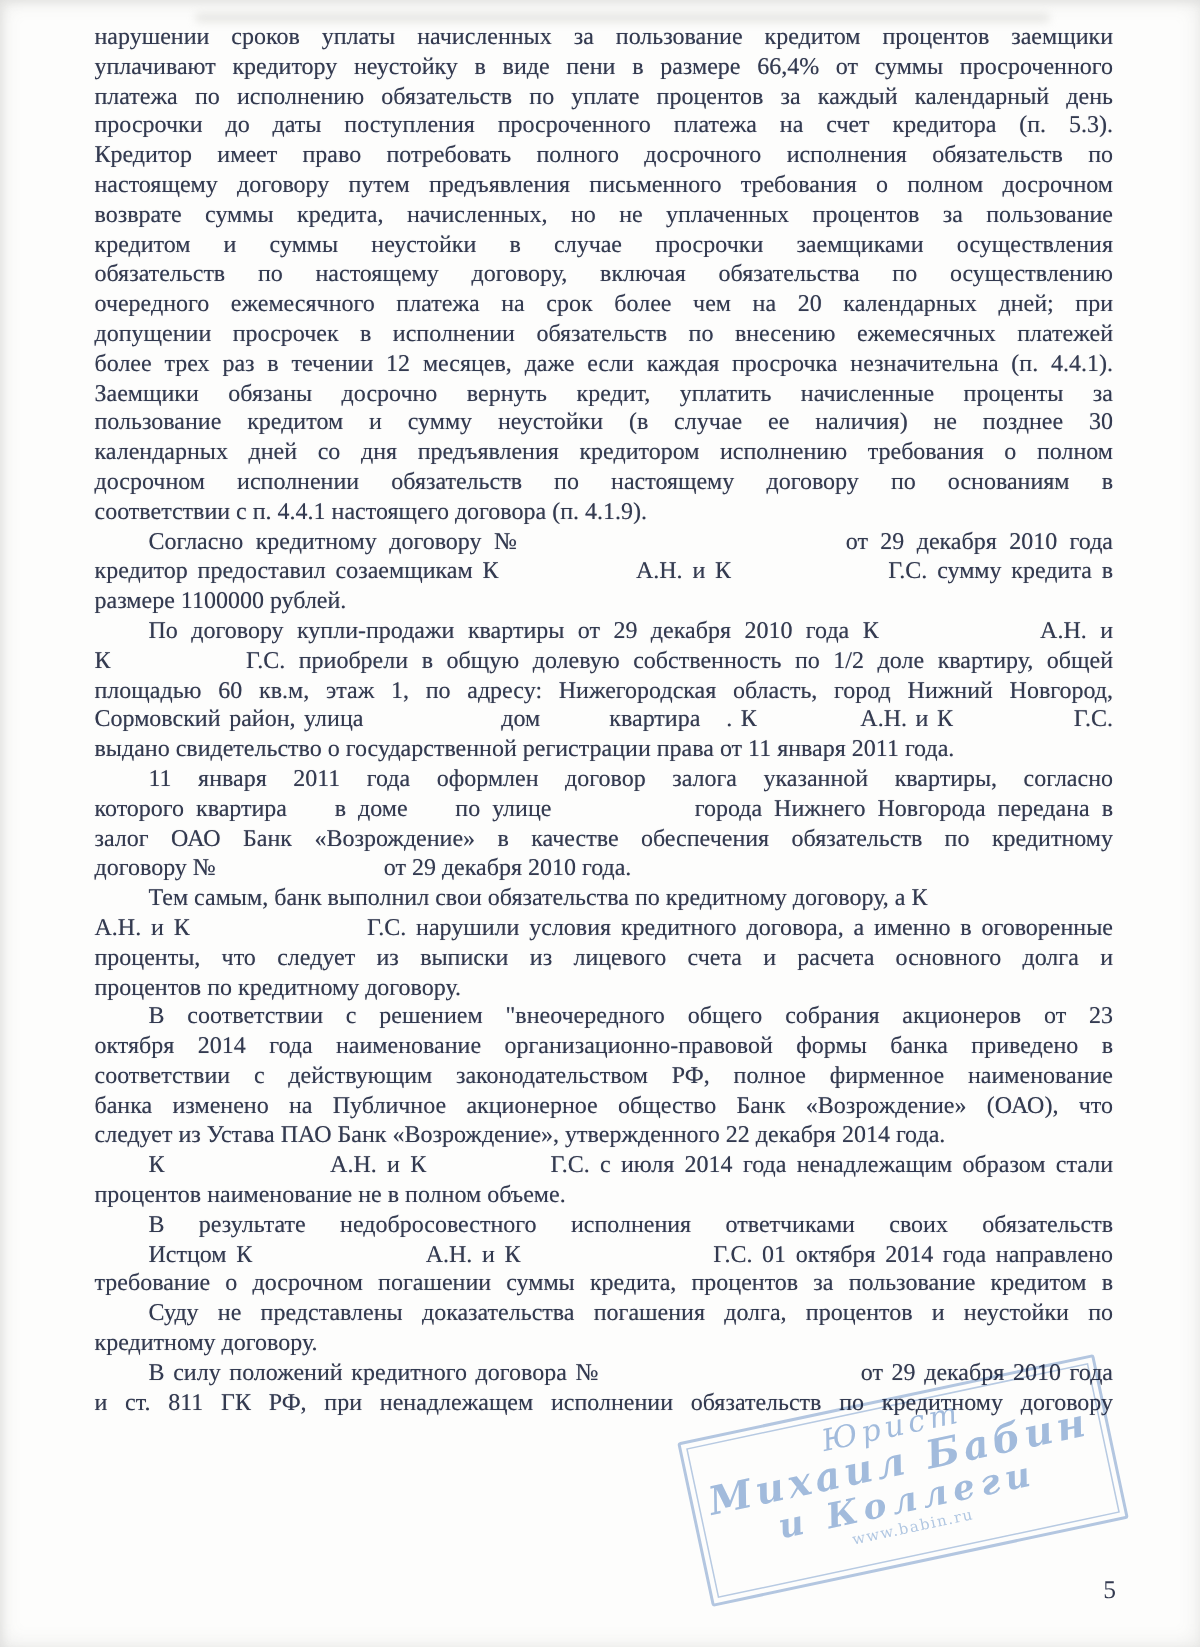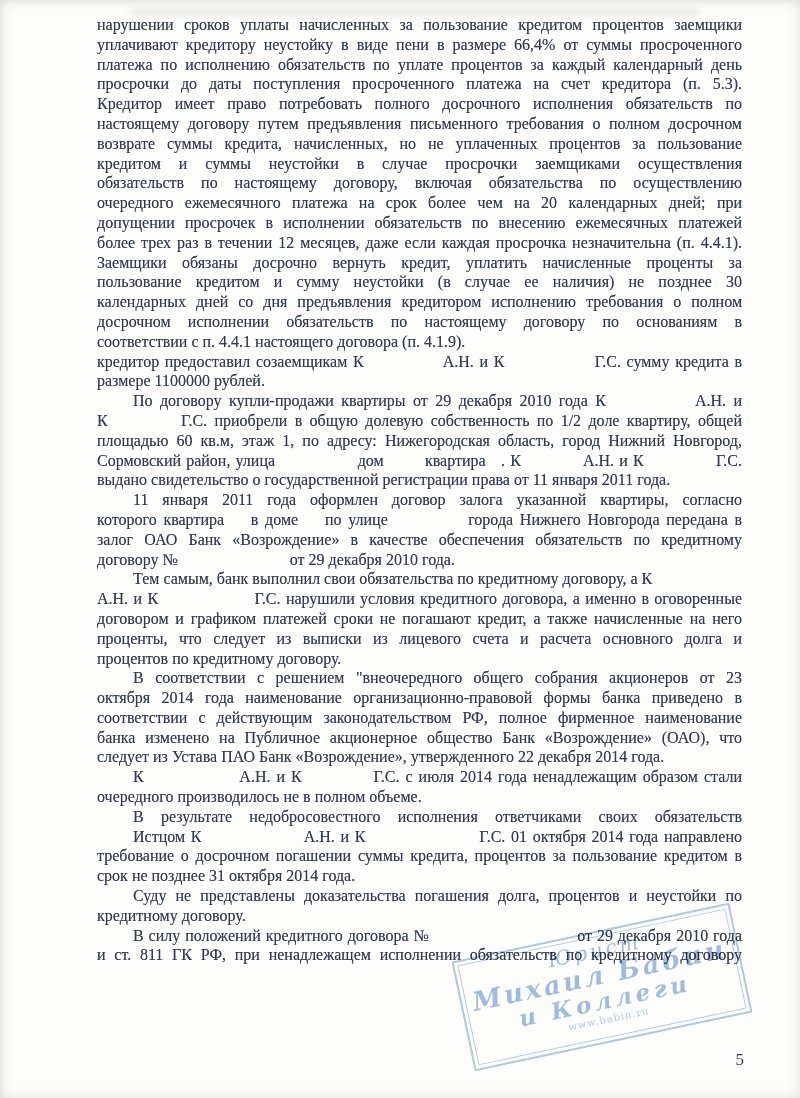--- a/index.html
+++ b/index.html
@@ -21,21 +21,21 @@
   }
   .doc{
     position:absolute;left:63px;top:15px;width:679px;
     font-size:16px;line-height:19.8px;
     color:#333a50;
     text-shadow:0 0 .5px rgba(51,58,80,.55);
   }
   .line{
     text-align:justify;
     text-align-last:justify;
-    height:19.8px;overflow:visible;white-space:nowrap0;margin-left:34px;
+    height:19.8px;overflow:visible;white-space:nowrap0;
   }
   .line.noJust{text-align-last:left;font-family:Liberation Serif, serif;}
   .line.indent{text-indent:36px;}
   .page-number{
     position:absolute;top:1050px;right:56px;
     font-size:17px;color:#333a50;
   }
   
   .stamp{
     position:absolute;left:460px;top:931px;width:280px;height:108px;
@@ -76,47 +76,46 @@
       <div class="line">кредитом и суммы неустойки в случае просрочки заемщиками осуществления</div>
       <div class="line">обязательств по настоящему договору, включая обязательства по осуществлению</div>
       <div class="line">очередного ежемесячного платежа на срок более чем на 20 календарных дней; при</div>
       <div class="line">допущении просрочек в исполнении обязательств по внесению ежемесячных платежей</div>
       <div class="line">более трех раз в течении 12 месяцев, даже если каждая просрочка незначительна (п. 4.4.1).</div>
       <div class="line">Заемщики обязаны досрочно вернуть кредит, уплатить начисленные проценты за</div>
       <div class="line">пользование кредитом и сумму неустойки (в случае ее наличия) не позднее 30</div>
       <div class="line">календарных дней со дня предъявления кредитором исполнению требования о полном</div>
       <div class="line">досрочном исполнении обязательств по настоящему договору по основаниям в</div>
       <div class="line noJust">соответствии с п. 4.4.1 настоящего договора (п. 4.1.9).</div>
+      <div class="line indent">Согласно кредитному договору №&nbsp;&nbsp;&nbsp;&nbsp;&nbsp;&nbsp;&nbsp;&nbsp;&nbsp;&nbsp;&nbsp;&nbsp;&nbsp;&nbsp;&nbsp;&nbsp;&nbsp;&nbsp;&nbsp;&nbsp;&nbsp;&nbsp;&nbsp;&nbsp;&nbsp;&nbsp;от 29 декабря 2010 года</div>
       <div class="line">кредитор предоставил созаемщикам К&nbsp;&nbsp;&nbsp;&nbsp;&nbsp;&nbsp;&nbsp;&nbsp;&nbsp;&nbsp;&nbsp;&nbsp;&nbsp;&nbsp;А.Н. и К&nbsp;&nbsp;&nbsp;&nbsp;&nbsp;&nbsp;&nbsp;&nbsp;&nbsp;&nbsp;&nbsp;&nbsp;&nbsp;&nbsp;&nbsp;&nbsp;Г.С. сумму кредита в</div>
       <div class="line noJust">размере 1100000 рублей.</div>
       <div class="line indent">По договору купли-продажи квартиры от 29 декабря 2010 года К&nbsp;&nbsp;&nbsp;&nbsp;&nbsp;&nbsp;&nbsp;&nbsp;&nbsp;&nbsp;&nbsp;&nbsp;А.Н. и</div>
       <div class="line">К&nbsp;&nbsp;&nbsp;&nbsp;&nbsp;&nbsp;&nbsp;&nbsp;&nbsp;&nbsp;Г.С. приобрели в общую долевую собственность по 1/2 доле квартиру, общей</div>
       <div class="line">площадью 60 кв.м, этаж 1, по адресу: Нижегородская область, город Нижний Новгород,</div>
       <div class="line">Сормовский район, улица&nbsp;&nbsp;&nbsp;&nbsp;&nbsp;&nbsp;&nbsp;&nbsp;&nbsp;&nbsp;&nbsp;&nbsp;&nbsp;&nbsp;&nbsp;&nbsp;дом&nbsp;&nbsp;&nbsp;&nbsp;&nbsp;&nbsp;&nbsp;&nbsp;квартира&nbsp;&nbsp;&nbsp;. К&nbsp;&nbsp;&nbsp;&nbsp;&nbsp;&nbsp;&nbsp;&nbsp;&nbsp;&nbsp;&nbsp;&nbsp;А.Н. и К&nbsp;&nbsp;&nbsp;&nbsp;&nbsp;&nbsp;&nbsp;&nbsp;&nbsp;&nbsp;&nbsp;&nbsp;&nbsp;&nbsp;Г.С.</div>
       <div class="line noJust">выдано свидетельство о государственной регистрации права от 11 января 2011 года.</div>
       <div class="line indent">11 января 2011 года оформлен договор залога указанной квартиры, согласно</div>
       <div class="line">которого квартира&nbsp;&nbsp;&nbsp;&nbsp;в доме&nbsp;&nbsp;&nbsp;&nbsp;по улице&nbsp;&nbsp;&nbsp;&nbsp;&nbsp;&nbsp;&nbsp;&nbsp;&nbsp;&nbsp;&nbsp;&nbsp;города Нижнего Новгорода передана в</div>
       <div class="line">залог ОАО Банк «Возрождение» в качестве обеспечения обязательств по кредитному</div>
       <div class="line noJust">договору №&nbsp;&nbsp;&nbsp;&nbsp;&nbsp;&nbsp;&nbsp;&nbsp;&nbsp;&nbsp;&nbsp;&nbsp;&nbsp;&nbsp;&nbsp;&nbsp;&nbsp;&nbsp;&nbsp;&nbsp;&nbsp;&nbsp;&nbsp;&nbsp;&nbsp;&nbsp;&nbsp;&nbsp;от 29 декабря 2010 года.</div>
       <div class="line noJust indent">Тем самым, банк выполнил свои обязательства по кредитному договору, а К</div>
       <div class="line">А.Н. и К&nbsp;&nbsp;&nbsp;&nbsp;&nbsp;&nbsp;&nbsp;&nbsp;&nbsp;&nbsp;&nbsp;&nbsp;&nbsp;&nbsp;&nbsp;&nbsp;&nbsp;&nbsp;Г.С. нарушили условия кредитного договора, а именно в оговоренные</div>
-      <div class="line">договором и графиком платежей сроки не погашают кредит, а также начисленные на него</div>
       <div class="line">проценты, что следует из выписки из лицевого счета и расчета основного долга и</div>
       <div class="line noJust">процентов по кредитному договору.</div>
       <div class="line indent">В соответствии с решением "внеочередного общего собрания акционеров от 23</div>
       <div class="line">октября 2014 года наименование организационно-правовой формы банка приведено в</div>
       <div class="line">соответствии с действующим законодательством РФ, полное фирменное наименование</div>
       <div class="line">банка изменено на Публичное акционерное общество Банк «Возрождение» (ОАО), что</div>
       <div class="line noJust">следует из Устава ПАО Банк «Возрождение», утвержденного 22 декабря 2014 года.</div>
       <div class="line indent">К&nbsp;&nbsp;&nbsp;&nbsp;&nbsp;&nbsp;&nbsp;&nbsp;&nbsp;&nbsp;&nbsp;&nbsp;&nbsp;&nbsp;&nbsp;&nbsp;А.Н. и К&nbsp;&nbsp;&nbsp;&nbsp;&nbsp;&nbsp;&nbsp;&nbsp;&nbsp;&nbsp;&nbsp;&nbsp;Г.С. с июля 2014 года ненадлежащим образом стали</div>
-      <div class="line noJust">очередного производилось не в полном объеме.</div>
+      <div class="line noJust">процентов наименование не в полном объеме.</div>
       <div class="line indent">В результате недобросовестного исполнения ответчиками своих обязательств</div>
       <div class="line indent">Истцом К&nbsp;&nbsp;&nbsp;&nbsp;&nbsp;&nbsp;&nbsp;&nbsp;&nbsp;&nbsp;&nbsp;&nbsp;&nbsp;&nbsp;&nbsp;&nbsp;&nbsp;&nbsp;А.Н. и К&nbsp;&nbsp;&nbsp;&nbsp;&nbsp;&nbsp;&nbsp;&nbsp;&nbsp;&nbsp;&nbsp;&nbsp;&nbsp;&nbsp;&nbsp;&nbsp;&nbsp;&nbsp;&nbsp;&nbsp;Г.С. 01 октября 2014 года направлено</div>
       <div class="line">требование о досрочном погашении суммы кредита, процентов за пользование кредитом в</div>
-      <div class="line noJust">срок не позднее 31 октября 2014 года.</div>
       <div class="line indent">Суду не представлены доказательства погашения долга, процентов и неустойки по</div>
       <div class="line noJust">кредитному договору.</div>
       <div class="line indent">В силу положений кредитного договора №&nbsp;&nbsp;&nbsp;&nbsp;&nbsp;&nbsp;&nbsp;&nbsp;&nbsp;&nbsp;&nbsp;&nbsp;&nbsp;&nbsp;&nbsp;&nbsp;&nbsp;&nbsp;&nbsp;&nbsp;&nbsp;&nbsp;&nbsp;&nbsp;&nbsp;&nbsp;&nbsp;&nbsp;&nbsp;&nbsp;от 29 декабря 2010 года</div>
       <div class="line">и ст. 811 ГК РФ, при ненадлежащем исполнении обязательств по кредитному договору</div>
     </div>
 
   <div class="stamp">
     <div class="stamp-inner">
       <div class="stamp-title">Юрист</div>
       <div class="stamp-name">Михаил Бабин</div>

